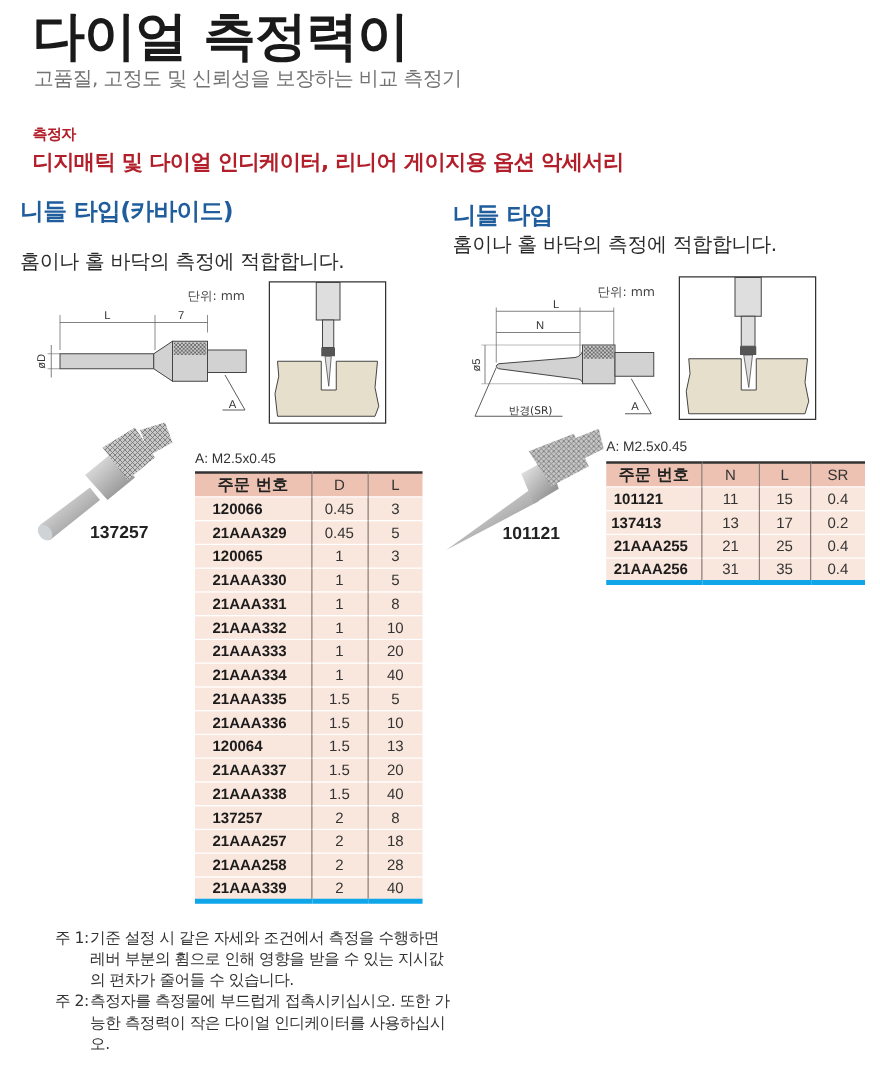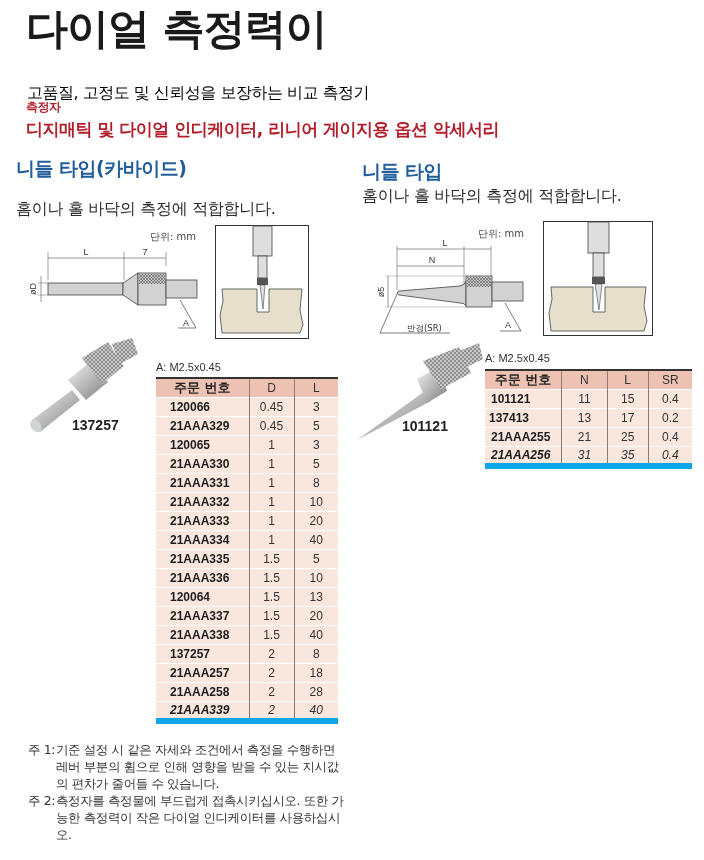--- a/index.html
+++ b/index.html
@@ -1,36 +1,36 @@
 <!DOCTYPE html>
 <html><head>
 <meta charset="utf-8">
 <style>
   * { box-sizing: border-box; margin: 0; padding: 0; }
   html, body { width: 704px; height: 860px; background: #ffffff; overflow: hidden; }
   body { position: relative; font-family: "Liberation Sans", "DejaVu Sans", sans-serif; color: #231f20; }
   .abs { position: absolute; }
   .title { left: 26px; top: 4px; font-size: 42px; font-weight: bold; letter-spacing: -1px; color: #1a1a1a; line-height: 50px; font-family: "DejaVu Sans", sans-serif; }
-  .subtitle { left: 27px; top: 53px; font-size: 16px; color: #000000; letter-spacing: -0.5px; font-family: "DejaVu Sans", sans-serif; margin-top: 30px; }
+  .subtitle { left: 27px; top: 53px; font-size: 16px; color: #737373; letter-spacing: -0.5px; font-family: "DejaVu Sans", sans-serif; }
   .red { color: #b21f2a; font-weight: bold; font-family: "DejaVu Sans", sans-serif; letter-spacing: -0.5px; }
   .red1 { left: 26px; top: 99px; font-size: 12px; }
   .red2 { left: 26px; top: 118px; font-size: 17px; }
   .blue { color: #1f5d9d; font-weight: bold; font-size: 19px; font-family: "DejaVu Sans", sans-serif; letter-spacing: -0.5px; }
   .desc { font-size: 16px; color: #2a2a2a; font-family: "DejaVu Sans", sans-serif; letter-spacing: -0.3px; }
   .unit { font-size: 10px; color: #444; font-family: "DejaVu Sans", sans-serif; }
   .thread { font-size: 11px; color: #333; font-family: "Liberation Sans", sans-serif; }
   .partno { font-size: 14px; font-weight: bold; color: #222; font-family: "Liberation Sans", sans-serif; }
   table.spec { position: absolute; border-collapse: collapse; font-family: "Liberation Sans", sans-serif; font-size: 12px; }
   table.spec th { background: #edc2b2; font-weight: normal; color: #333; height: 18px; border-left: 1px solid #8a7d77; }
   table.spec th:first-child { border-left: none; font-weight: bold; font-size: 13px; color: #222; font-family: "DejaVu Sans", sans-serif; }
   table.spec td { background: #f9e6dc; height: 19px; border-top: 1.5px solid #ffffff; border-left: 1px solid #8a7d77; text-align: center; color: #333; }
   table.spec td.pn { border-left: none; text-align: left; padding-left: 14px; font-weight: bold; color: #1c1c1c; }
-  table.spec tr:last-child td { border-bottom: 6px solid #0ea5e9; font-style: italic; }
+  table.spec tr:last-child td { border-bottom: 4px solid #0ea5e9; }
   table.spec thead tr th { border-top: 2px solid #333; }
-  .notes { left: 28px; top: 741px; font-size: 12.5px; line-height: 17px; color: #333; font-family: "DejaVu Sans", sans-serif; letter-spacing: -0.4px; }
+  .notes { left: 44px; top: 741px; font-size: 12.5px; line-height: 17px; color: #333; font-family: "DejaVu Sans", sans-serif; letter-spacing: -0.4px; }
   .note-row { display: flex; }
   .note-label { width: 28px; flex: none; }
   .note-body { width: 290px; }
   svg { position: absolute; overflow: visible; }
   .tiny { font-family: "Liberation Sans", sans-serif; font-size: 9px; fill: #333; }
 </style>
 </head>
 <body>
 
 <div class="abs title">다이얼 측정력이</div>

